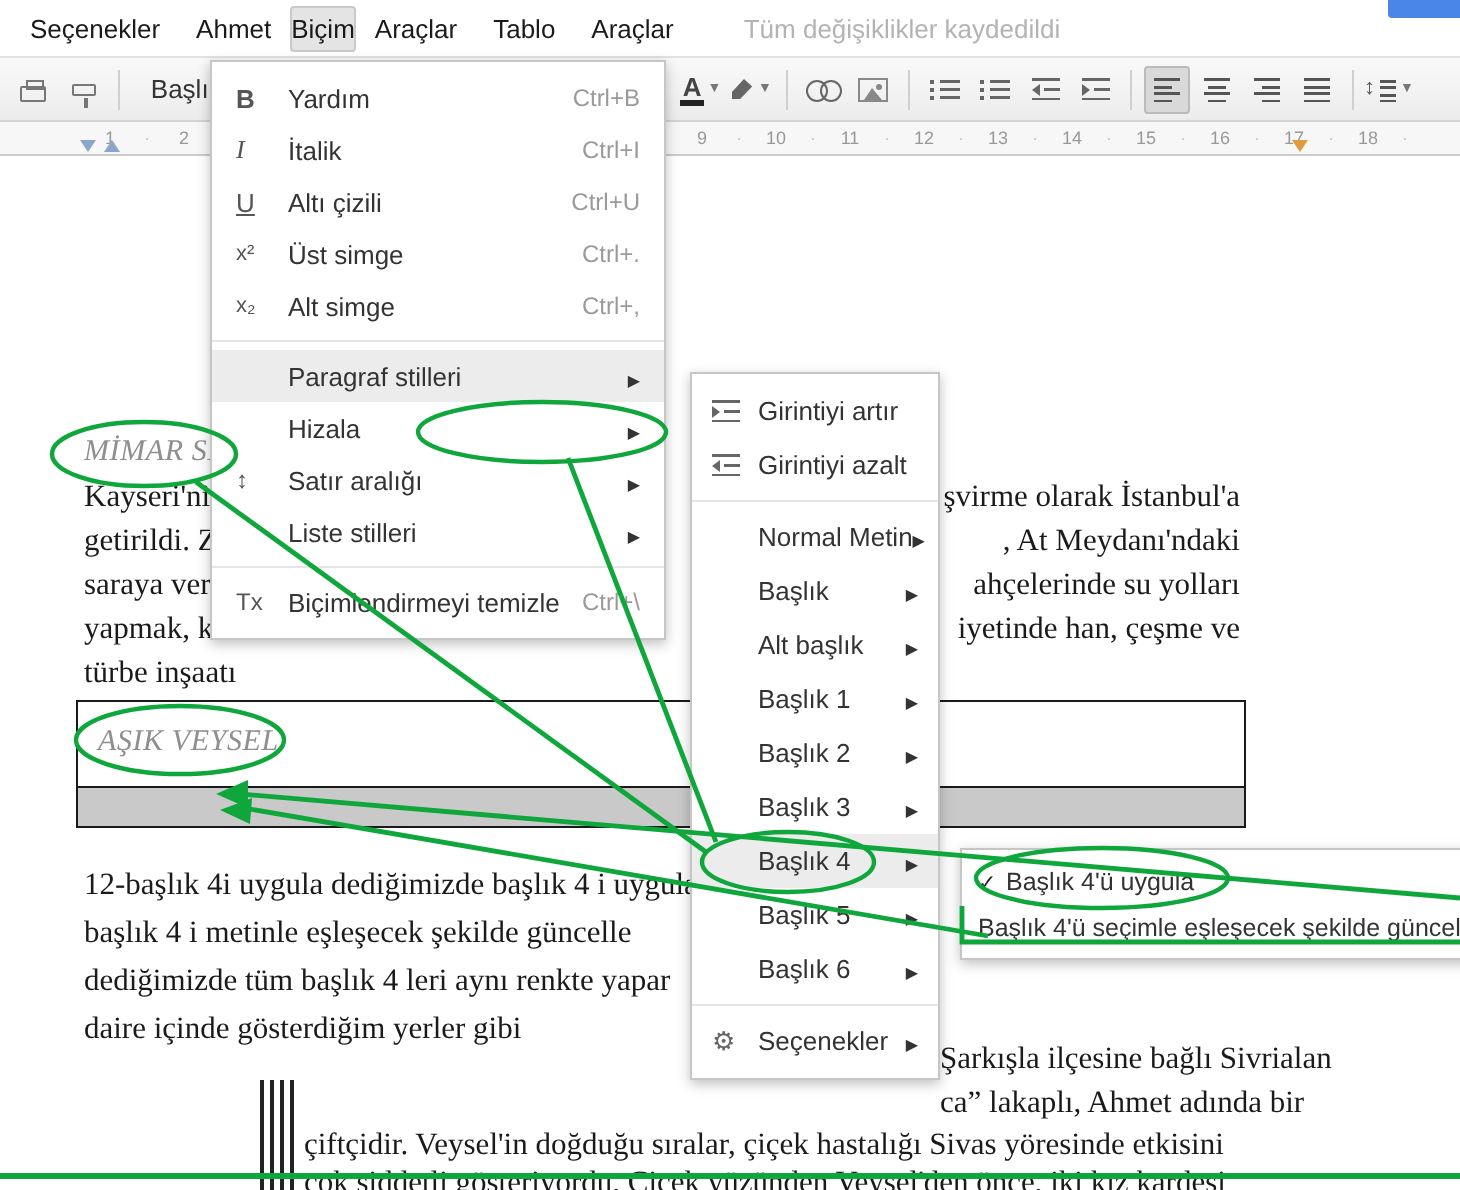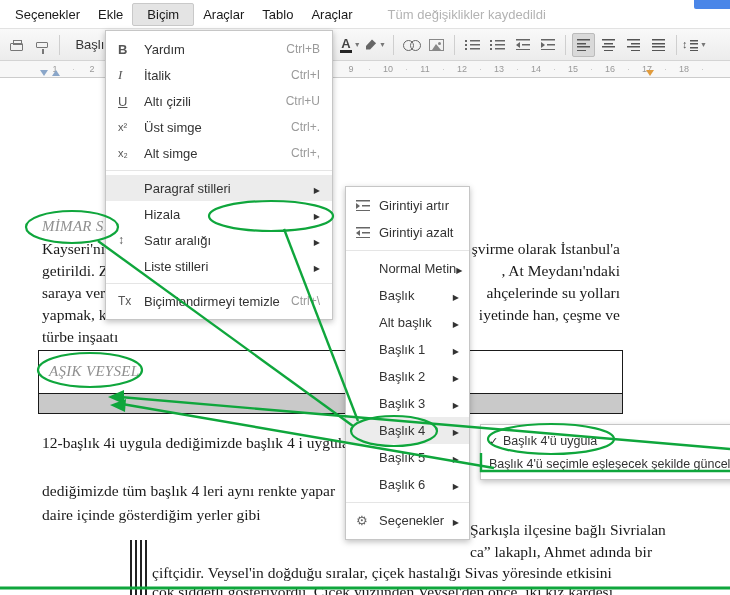--- a/index.html
+++ b/index.html
@@ -4,21 +4,21 @@
 <style>
   *{margin:0;padding:0;box-sizing:border-box}
   html,body{background:#fff}
   .screen{position:relative;width:730px;height:595px;overflow:hidden;background:#fff;
     font-family:"Liberation Sans","DejaVu Sans",sans-serif;color:#333}
 
   
   .menubar{position:absolute;top:0;left:0;right:0;height:28px;display:flex;align-items:center;
     padding-left:6px;font-size:13px;color:#1a1a1a;background:#fff}
   .mitem{padding:4px 9px;border-radius:2px;white-space:nowrap}
-  .mitem.active{background:#e4e4e4;border:1px solid #c9c9c9;padding:3px 14px}
+  .mitem.active{background:#e4e4e4;border:1px solid #c9c9c9;padding:3px 0}
   .savestatus{color:#b3b3b3;margin-left:26px;white-space:nowrap}
   .share-sliver{position:absolute;top:0;right:0;width:36px;height:9px;background:#4a86e8;border-radius:0 0 0 2px}
 
   
   .toolbar{position:absolute;top:28px;left:0;right:0;height:33px;
     background:linear-gradient(#f9f9f9,#ececec);border-top:1px solid #e2e2e2;border-bottom:1px solid #d4d4d4;
     display:flex;align-items:center;font-size:13px}
   .tgroup{display:flex;align-items:center;height:100%}
   .tg-right{position:absolute;left:338px;top:0}
   .tbtn{display:flex;align-items:center;justify-content:center;min-width:23px;height:24px;margin:0 1px;border-radius:2px;position:relative}
@@ -125,21 +125,21 @@
   .annot polygon{fill:var(--annot,#0fa63c)}
   .annot .thick{stroke-width:3}
 </style>
 </head>
 <body>
 
 <div class="screen">
 
   <div class="menubar">
     <span class="mitem">Seçenekler</span>
-    <span class="mitem">Ekle</span>
+    <span class="mitem">Ahmet</span>
     <span class="mitem active">Biçim</span>
     <span class="mitem">Araçlar</span>
     <span class="mitem">Tablo</span>
     <span class="mitem">Araçlar</span>
     <span class="savestatus">Tüm değişiklikler kaydedildi</span>
   </div>
   <div class="share-sliver"></div>
 
   <div class="toolbar">
     <div class="tgroup" style="padding-left:4px">
@@ -238,20 +238,21 @@
     </div>
 
     <div class="tablebox" style="top:272px">
       <div class="trow1">
         <span class="h4head" style="left:10px;top:12px">AŞIK VEYSEL</span>
       </div>
       <div class="trow2"></div>
     </div>
 
     <div class="p2line" style="left:42px;top:356px">12-başlık 4i uygula dediğimizde başlık 4 i uygular</div>
+    <div class="p2line" style="left:42px;top:380px">başlık 4 i metinle  eşleşecek şekilde güncelle</div>
     <div class="p2line" style="left:42px;top:404px">dediğimizde tüm başlık 4 leri aynı renkte yapar</div>
     <div class="p2line" style="left:42px;top:428px">daire içinde gösterdiğim yerler gibi</div>
 
     <div class="p3" style="left:470px;top:443px">Şarkışla ilçesine bağlı Sivrialan</div>
     <div class="p3" style="left:152px;top:486px">çiftçidir. Veysel'in doğduğu sıralar, çiçek hastalığı Sivas yöresinde etkisini</div>
     <div class="p3" style="left:470px;top:465px">ca” lakaplı, Ahmet adında bir</div>
     <div class="p3" style="left:152px;top:505px">çok şiddetli gösteriyordu. Çiçek yüzünden Veysel'den önce, iki kız kardesi</div>
 
     <span class="vbar" style="left:130px"></span>
     <span class="vbar" style="left:135px"></span>

